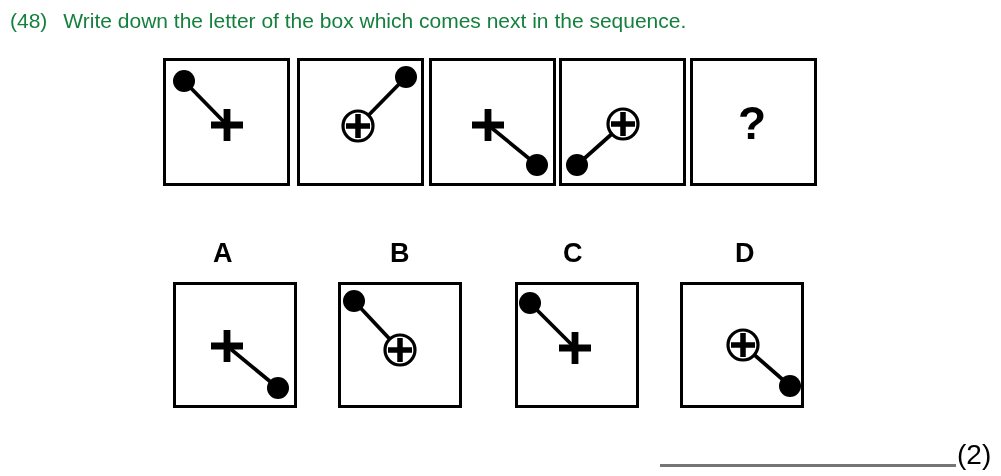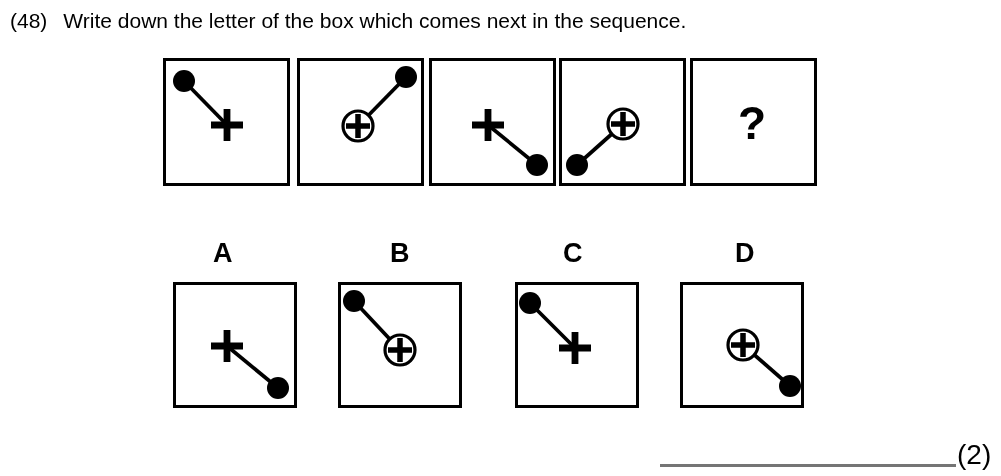--- a/index.html
+++ b/index.html
@@ -13,21 +13,21 @@
     overflow: hidden;
   }
   .question-row {
     position: absolute;
     left: 10px;
     top: 8px;
     display: flex;
     align-items: flex-start;
     font-size: 21px;
     line-height: 25px;
-    color: #000000;
+    color: #15803d;
     white-space: nowrap;
   }
   .q-num { margin-right: 16px; }
   .puzzle-box {
     position: absolute;
     box-sizing: border-box;
     border: 3px solid #000;
     background: #ffffff;
   }
   .puzzle-box svg {

